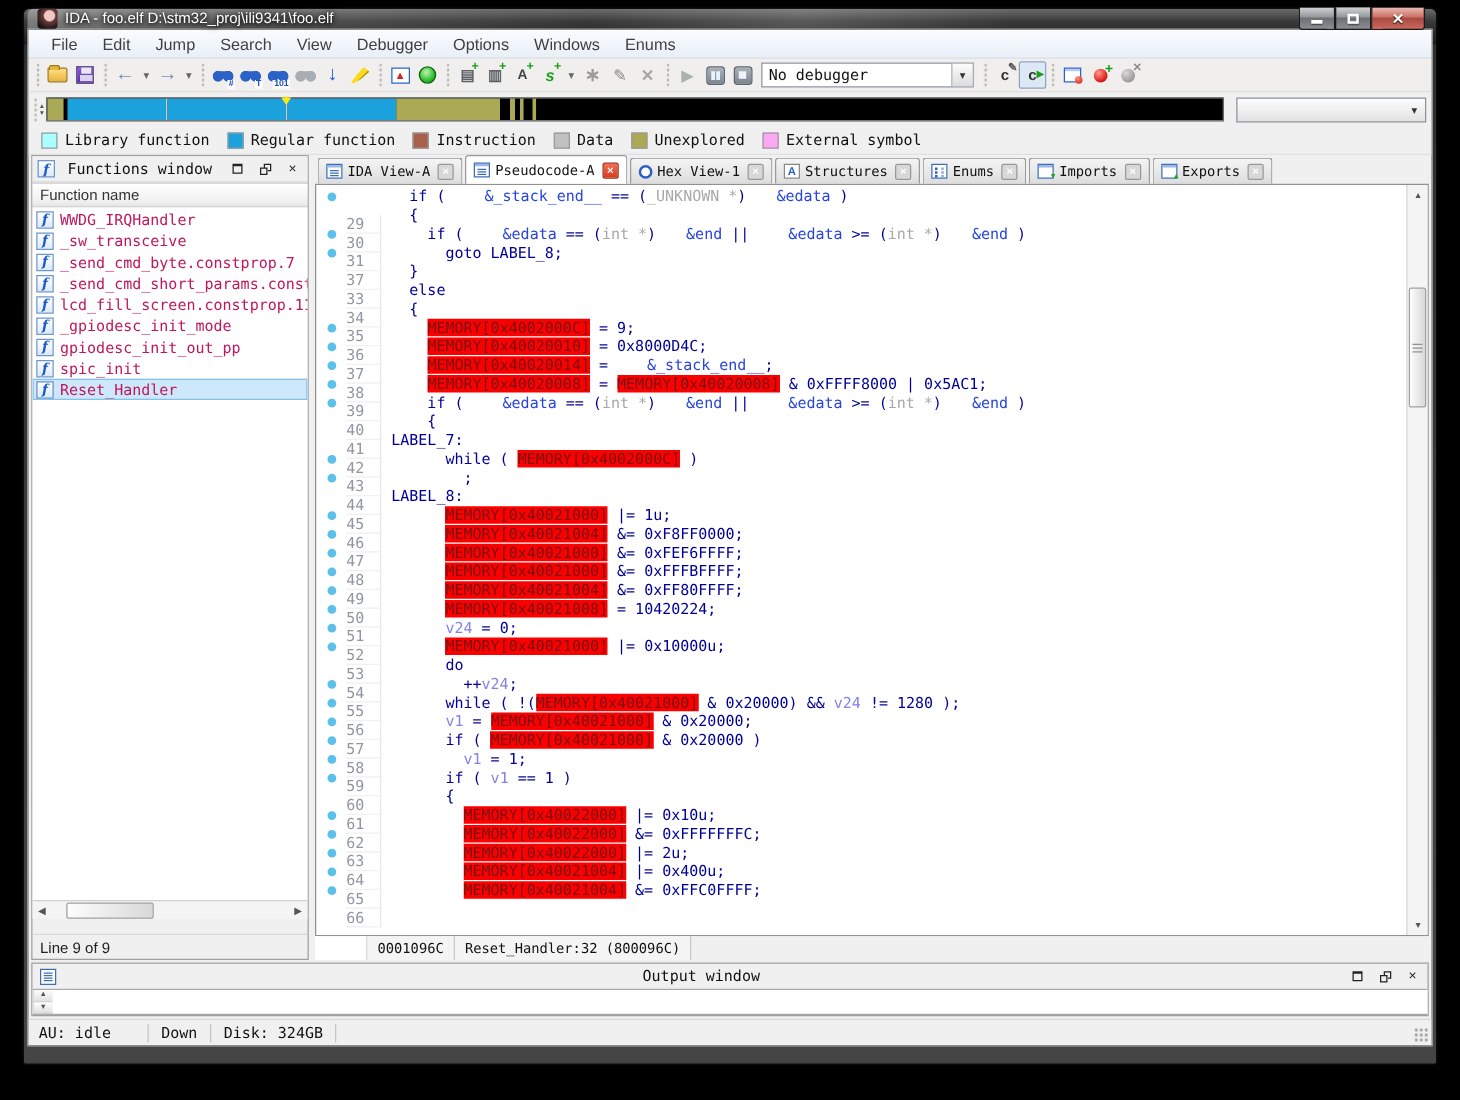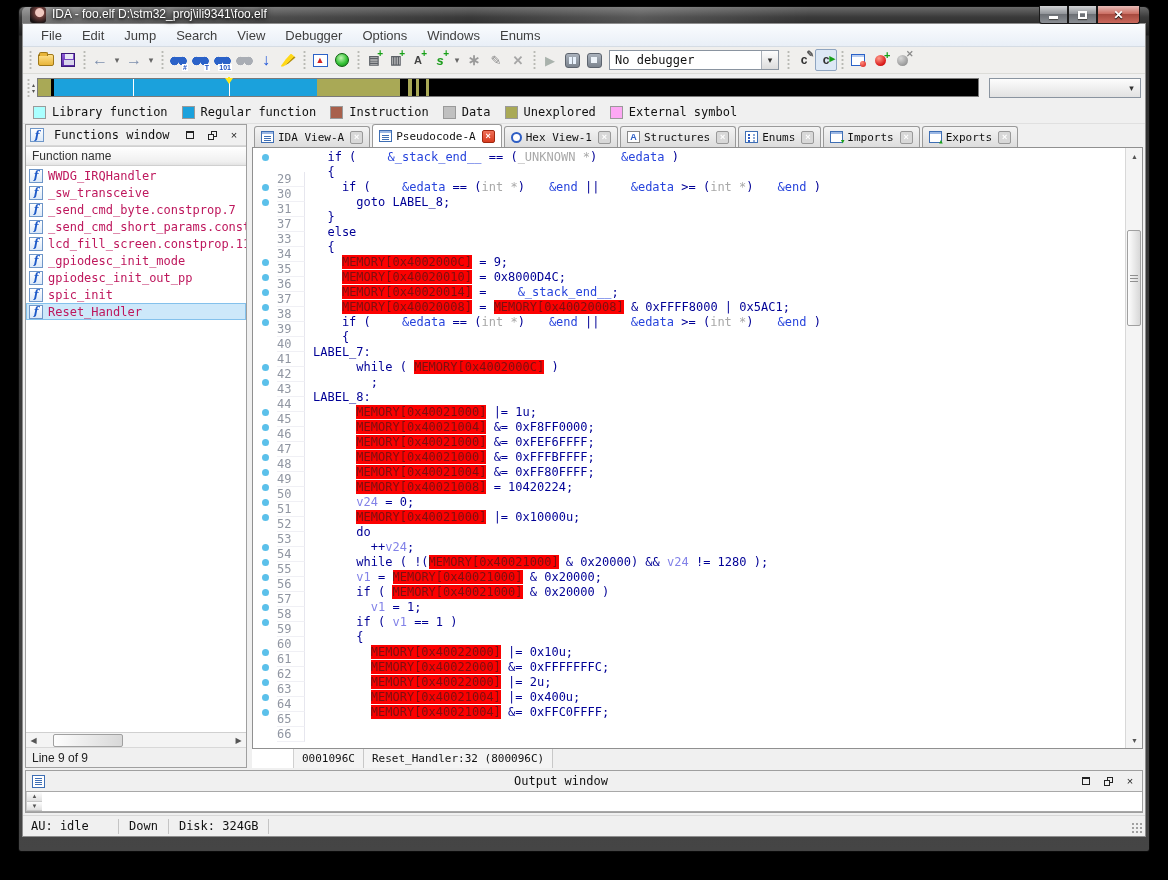--- a/index.html
+++ b/index.html
@@ -147,21 +147,21 @@
   .ficon { width:14px; height:14px; min-width:14px; border:1px solid #6e96c8; background:linear-gradient(#ffffff,#dce9f8);
     color:#1e5ac8; font:italic bold 11px "DejaVu Serif", serif; display:flex; align-items:center;
     justify-content:center; margin-right:5px; }
   .fname { font:12px "DejaVu Sans Mono", monospace; color:#be185d; }
   .hscroll { height:15px; background:#f4f4f4; border-top:1px solid #d0d0d0; display:flex; align-items:center; }
   .harrow { width:15px; height:15px; display:flex; align-items:center; justify-content:center; font-size:8px; color:#555; }
   .htrack { flex:1; height:100%; position:relative; }
   .hthumb { position:absolute; left:12px; top:1px; width:70px; height:13px; border:1px solid #a0a0a0;
     border-radius:2px; background:linear-gradient(90deg,#fdfdfd,#d8d8d8); }
   .panel-status { height:20px; display:flex; align-items:center; padding-left:6px; border-top:1px solid #d8d8d8;
-    font:12px "Liberation Sans", sans-serif; color:#222; }
+    font:12px "Liberation Sans", sans-serif; color:#222;margin-top:12px; }
   .splitter { width:5px; }
 
   
   .workarea { flex:1; display:flex; flex-direction:column; min-width:0; }
   .tabbar { height:23px; display:flex; align-items:flex-end; padding-left:2px; }
   .tab { height:21px; display:flex; align-items:center; padding:0 6px; margin-right:2px;
     border:1px solid #9a9a9a; border-bottom:none; border-radius:3px 3px 0 0;
     background:linear-gradient(#f4f4f4,#dddddd); font:11px "DejaVu Sans Mono", monospace; color:#111; }
   .tab.active { background:#fff; height:23px; position:relative; z-index:2; }
   .tabicon { width:13px; height:12px; margin-right:4px; position:relative; }

